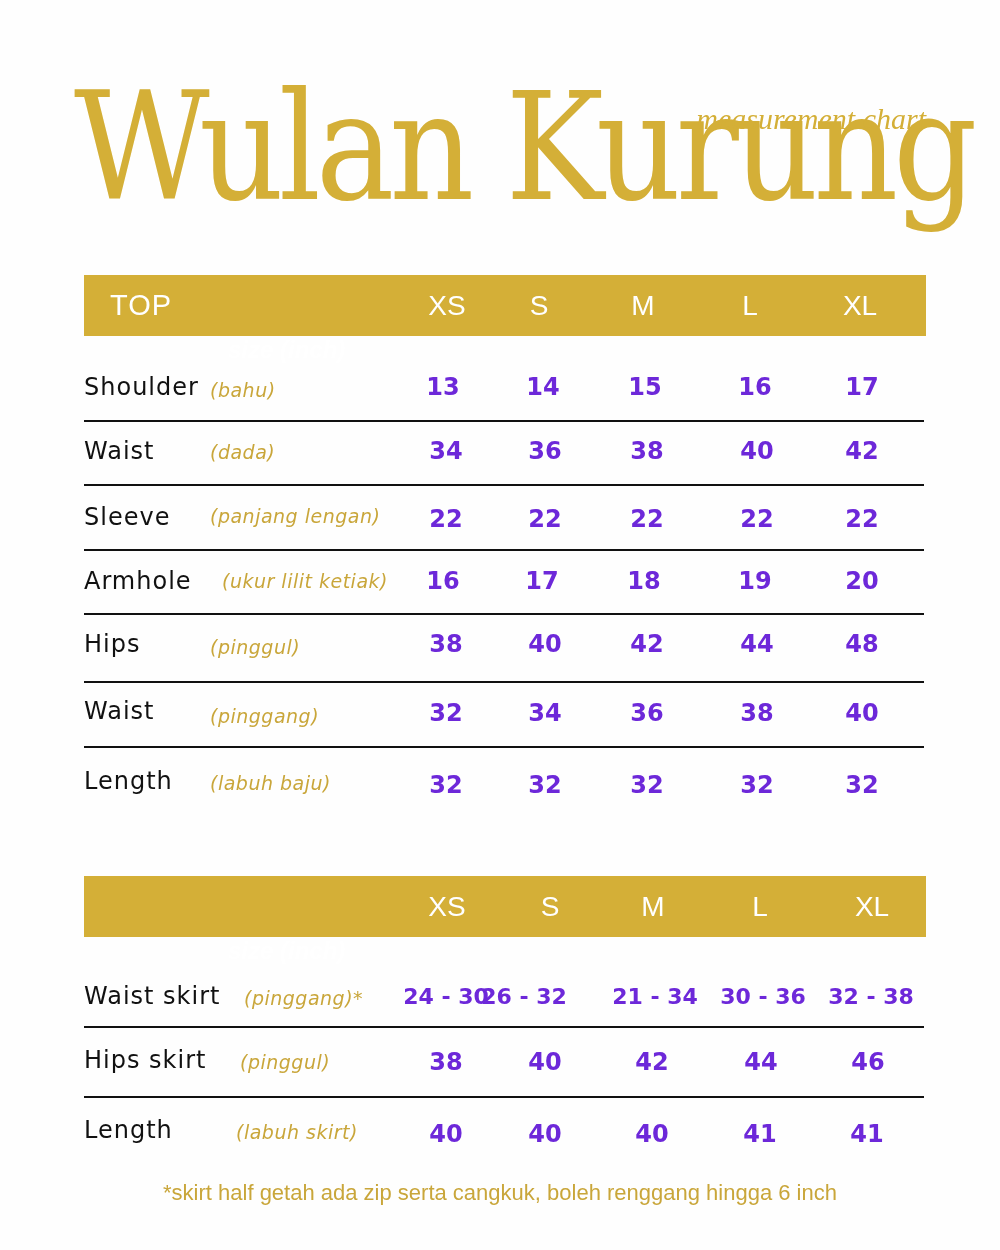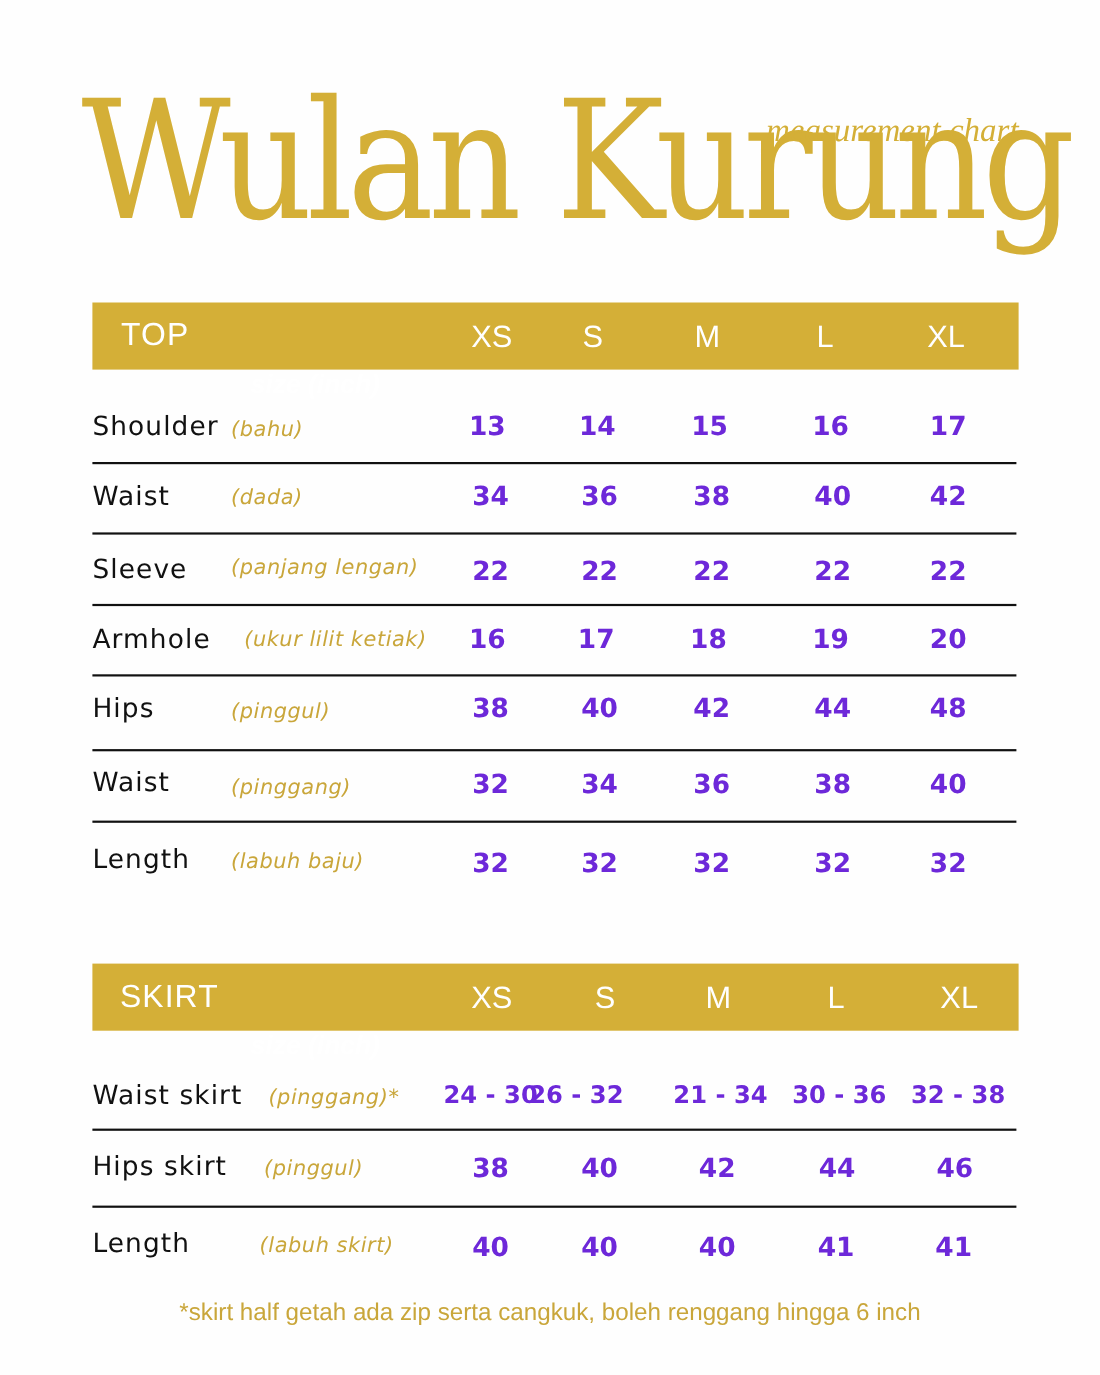--- a/index.html
+++ b/index.html
@@ -146,21 +146,20 @@
     <span class="local" style="left:126px;top:5px;">(labuh baju)</span>
     <span class="val" style="left:362px;top:4px;">32</span>
     <span class="val" style="left:461px;top:4px;">32</span>
     <span class="val" style="left:563px;top:4px;">32</span>
     <span class="val" style="left:673px;top:4px;">32</span>
     <span class="val" style="left:778px;top:4px;">32</span>
   </div>
 </div>
 
 <div class="hbar" style="top:876px;">
-  <span class="cell section" style="left:25px;">SKIRT</span>
   <span class="cell unit" style="left:144px;">size (inch)</span>
   <span class="cell" style="left:363px;">XS</span>
   <span class="cell" style="left:466px;">S</span>
   <span class="cell" style="left:569px;">M</span>
   <span class="cell" style="left:676px;">L</span>
   <span class="cell" style="left:788px;">XL</span>
 </div>
 
 <div>
   <div class="row" style="top:982px;">

